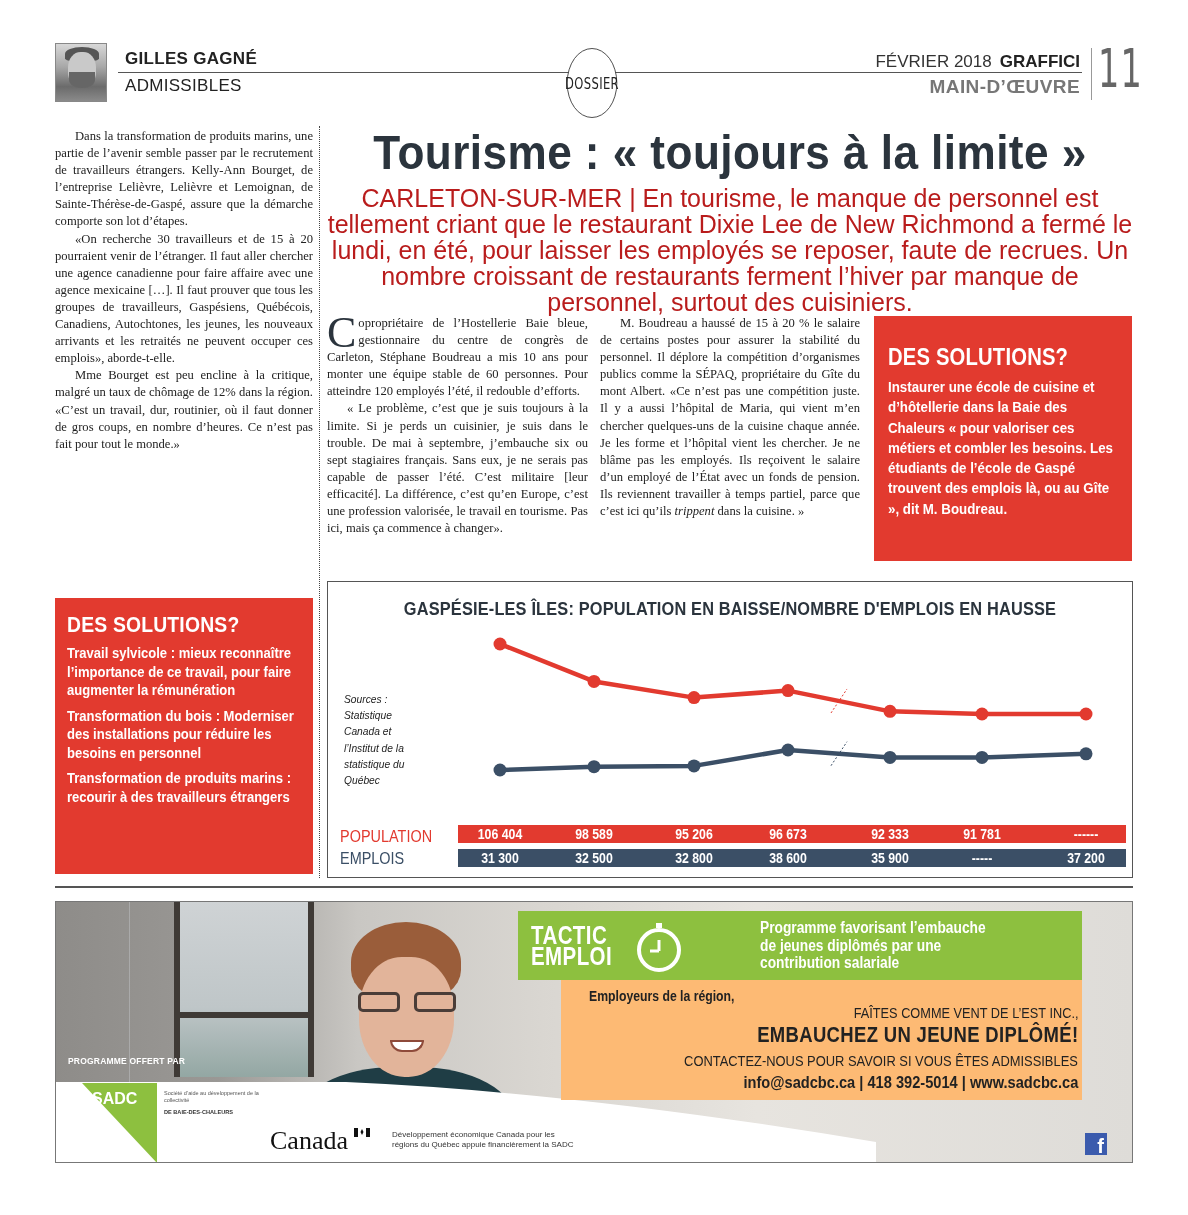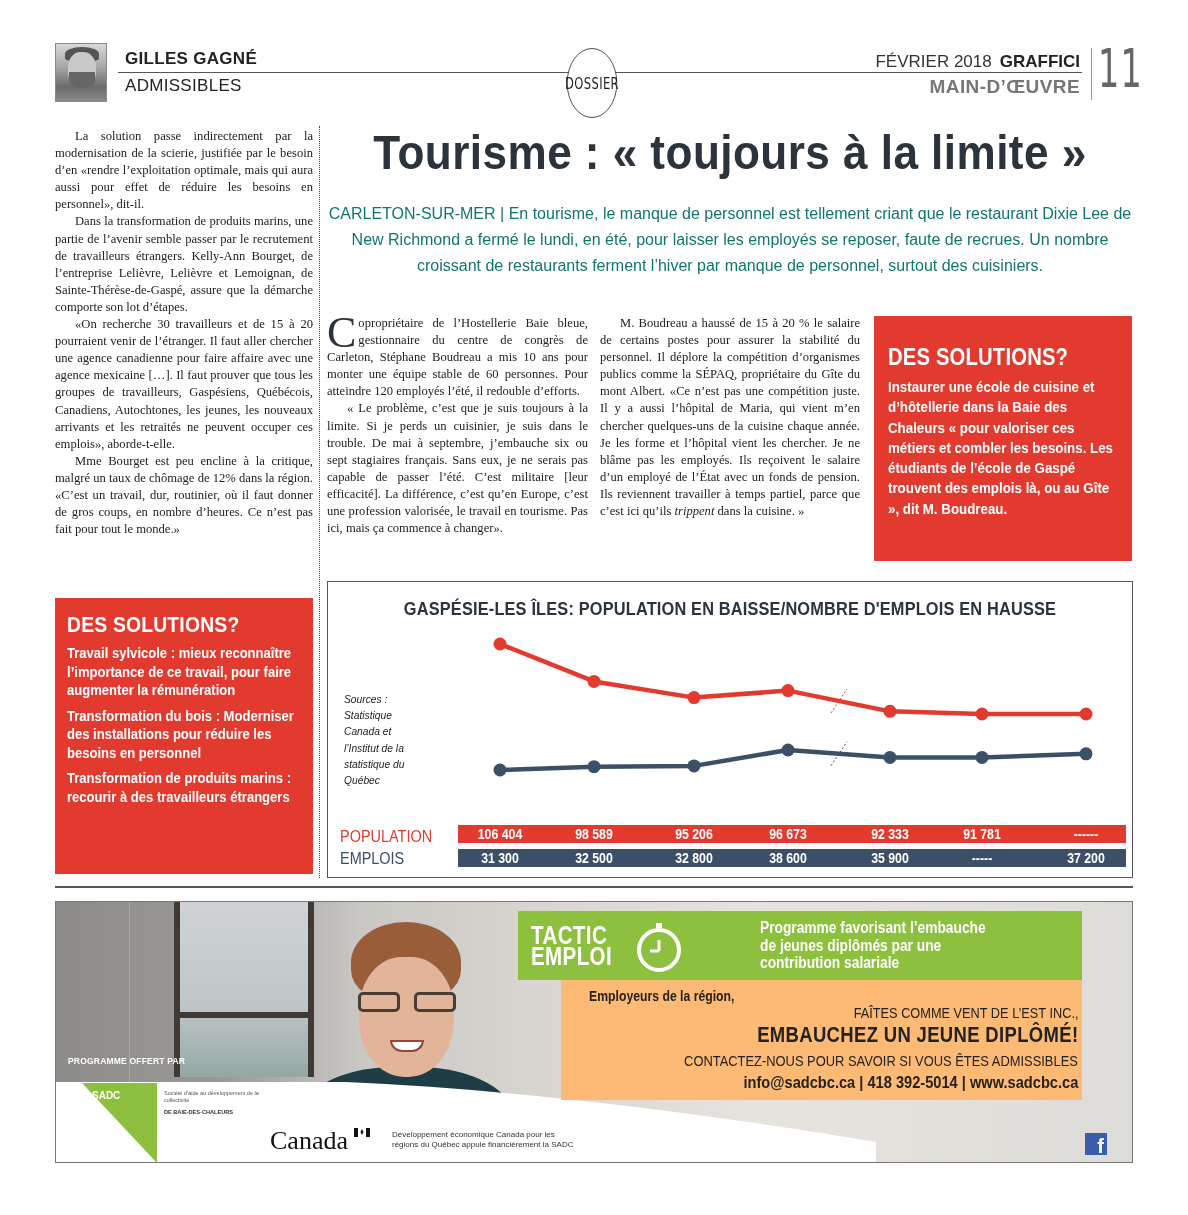--- a/index.html
+++ b/index.html
@@ -32,21 +32,21 @@
   .red-box h3 { font-size: 22px; font-weight: bold; letter-spacing: 0.2px; transform: scaleX(0.88); transform-origin: left; white-space: nowrap; margin-bottom: 6px; }
   .red-box p { font-size: 14.5px; font-weight: bold; line-height: 18.5px; transform: scaleX(0.9); transform-origin: left; width: 111%; }
   .sol-left { position: absolute; left: 55px; top: 598px; width: 258px; height: 276px; padding: 14px 12px; }
   .sol-left p { margin-bottom: 7px; }
   .sol-right { position: absolute; left: 874px; top: 316px; width: 258px; height: 245px; padding: 28px 14px; }
   .sol-right h3 { font-size: 23px; margin-bottom: 6px; }
   .sol-right p { font-size: 14.8px; line-height: 20.3px; }
 
   
   .headline { position: absolute; left: 325px; top: 124px; width: 810px; text-align: center; font-size: 49px; font-weight: bold; color: #2b343d; letter-spacing: 0.5px; transform: scaleX(0.9); white-space: nowrap; }
-  .lede { position: absolute; left: 322px; top: 201px; width: 816px; text-align: center; font-size: 16px; line-height: 26px; color: #0f766e; }
+  .lede { position: absolute; left: 322px; top: 185px; width: 816px; text-align: center; font-size: 25px; line-height: 26px; color: #b91c1c; }
 
   .mid-col1 { position: absolute; left: 327px; top: 315px; width: 261px; }
   .mid-col2 { position: absolute; left: 600px; top: 315px; width: 260px; }
   .dropcap { float: left; font-size: 44px; line-height: 32px; margin: 2px 2px 0 0; color: #2b343d; font-family: "Liberation Serif", serif; }
   .mid-col1 p:first-child { text-indent: 0; }
 
   
   .chart-box { position: absolute; left: 327px; top: 581px; width: 806px; height: 297px; border: 1.5px solid #555; background: #fff; }
   .chart-title { position: absolute; left: 0; top: 16px; width: 100%; text-align: center; font-size: 19px; font-weight: bold; color: #2b343d; transform: scaleX(0.86); white-space: nowrap; letter-spacing: 0.2px; }
   .chart-svg { position: absolute; left: 0; top: 0; }
@@ -86,21 +86,21 @@
   .stopwatch { position: absolute; left: 116px; top: 10px; width: 50px; height: 52px; }
   .tactic-desc { position: absolute; left: 242px; top: 8px; font-size: 16px; font-weight: bold; color: #fff; line-height: 17.5px; transform: scaleX(0.86); transform-origin: left top; white-space: nowrap; }
   .ad-panel { position: absolute; left: 505px; top: 78px; width: 521px; height: 120px; background: #fdba74; }
   .employeurs { position: absolute; left: 28px; top: 8px; font-size: 14.4px; font-weight: bold; color: #222; transform: scaleX(0.85); transform-origin: left; white-space: nowrap; }
   .ad-r { position: absolute; right: 4px; text-align: right; white-space: nowrap; color: #222; transform-origin: right; }
   .faites { top: 24px; font-size: 15px; transform: scaleX(0.85); }
   .embauchez { top: 42px; font-size: 22px; font-weight: bold; transform: scaleX(0.84); letter-spacing: 0.4px; }
   .contactez { top: 72px; font-size: 15px; transform: scaleX(0.86); }
   .contact-line { top: 93px; font-size: 17px; font-weight: bold; transform: scaleX(0.86); }
   .sadc-logo { position: absolute; left: 26px; top: 181px; }
-  .sadc-text { position: absolute; left: 36px; top: 188px; font-size: 10px; font-weight: bold; color: #fff; }
+  .sadc-text { position: absolute; left: 36px; top: 188px; font-size: 16px; font-weight: bold; color: #fff; }
   .sadc-sub { position: absolute; left: 108px; top: 188px; font-size: 5.5px; color: #555; line-height: 6.5px; width: 100px; }
   .sadc-sub b { display: block; margin-top: 6px; color: #333; font-size: 5.6px; }
   .canada-word { position: absolute; left: 214px; top: 224px; font-family: "Liberation Serif", serif; font-size: 26px; color: #111; }
   .canada-flag { position: absolute; left: 298px; top: 226px; width: 16px; height: 9px; }
   .canada-desc { position: absolute; left: 336px; top: 228px; font-size: 8px; line-height: 10px; color: #333; white-space: nowrap; }
   .fb-icon { position: absolute; left: 1029px; top: 231px; width: 22px; height: 22px; background: #3b5bad; color: #fff; font-weight: bold; font-size: 20px; text-align: right; padding-right: 3px; line-height: 26px; overflow: hidden; }
 </style>
 </head>
 <body>
 
@@ -116,21 +116,20 @@
   <div class="dossier">
       <span>DOSSIER</span>
     </div>
   <div class="hdr-date"><span>FÉVRIER 2018</span><b>GRAFFICI</b></div>
   <div class="hdr-section">MAIN-D’ŒUVRE</div>
   <div class="hdr-vline"></div>
   <div class="page-num">11</div>
 </div>
 
 <div class="left-col serif">
-  <p>La solution passe indirectement par la modernisation de la scierie, justifiée par le besoin d’en «rendre l’exploitation optimale, mais qui aura aussi pour effet de réduire les besoins en personnel», dit-il.</p>
   <p>Dans la transformation de produits marins, une partie de l’avenir semble passer par le recrutement de travailleurs étrangers. Kelly-Ann Bourget, de l’entreprise Lelièvre, Lelièvre et Lemoignan, de Sainte-Thérèse-de-Gaspé, assure que la démarche comporte son lot d’étapes.</p>
   <p>«On recherche 30 travailleurs et de 15 à 20 pourraient venir de l’étranger. Il faut aller chercher une agence canadienne pour faire affaire avec une agence mexicaine […]. Il faut prouver que tous les groupes de travailleurs, Gaspésiens, Québécois, Canadiens, Autochtones, les jeunes, les nouveaux arrivants et les retraités ne peuvent occuper ces emplois», aborde-t-elle.</p>
   <p>Mme Bourget est peu encline à la critique, malgré un taux de chômage de 12% dans la région. «C’est un travail, dur, routinier, où il faut donner de gros coups, en nombre d’heures. Ce n’est pas fait pour tout le monde.»</p>
 </div>
 <div class="col-divider"></div>
 
 <div class="red-box sol-left">
   <h3>DES SOLUTIONS?</h3>
   <p>Travail sylvicole : mieux reconnaître l’importance de ce travail, pour faire augmenter la rémunération</p>
   <p>Transformation du bois : Moderniser des installations pour réduire les besoins en personnel</p>

